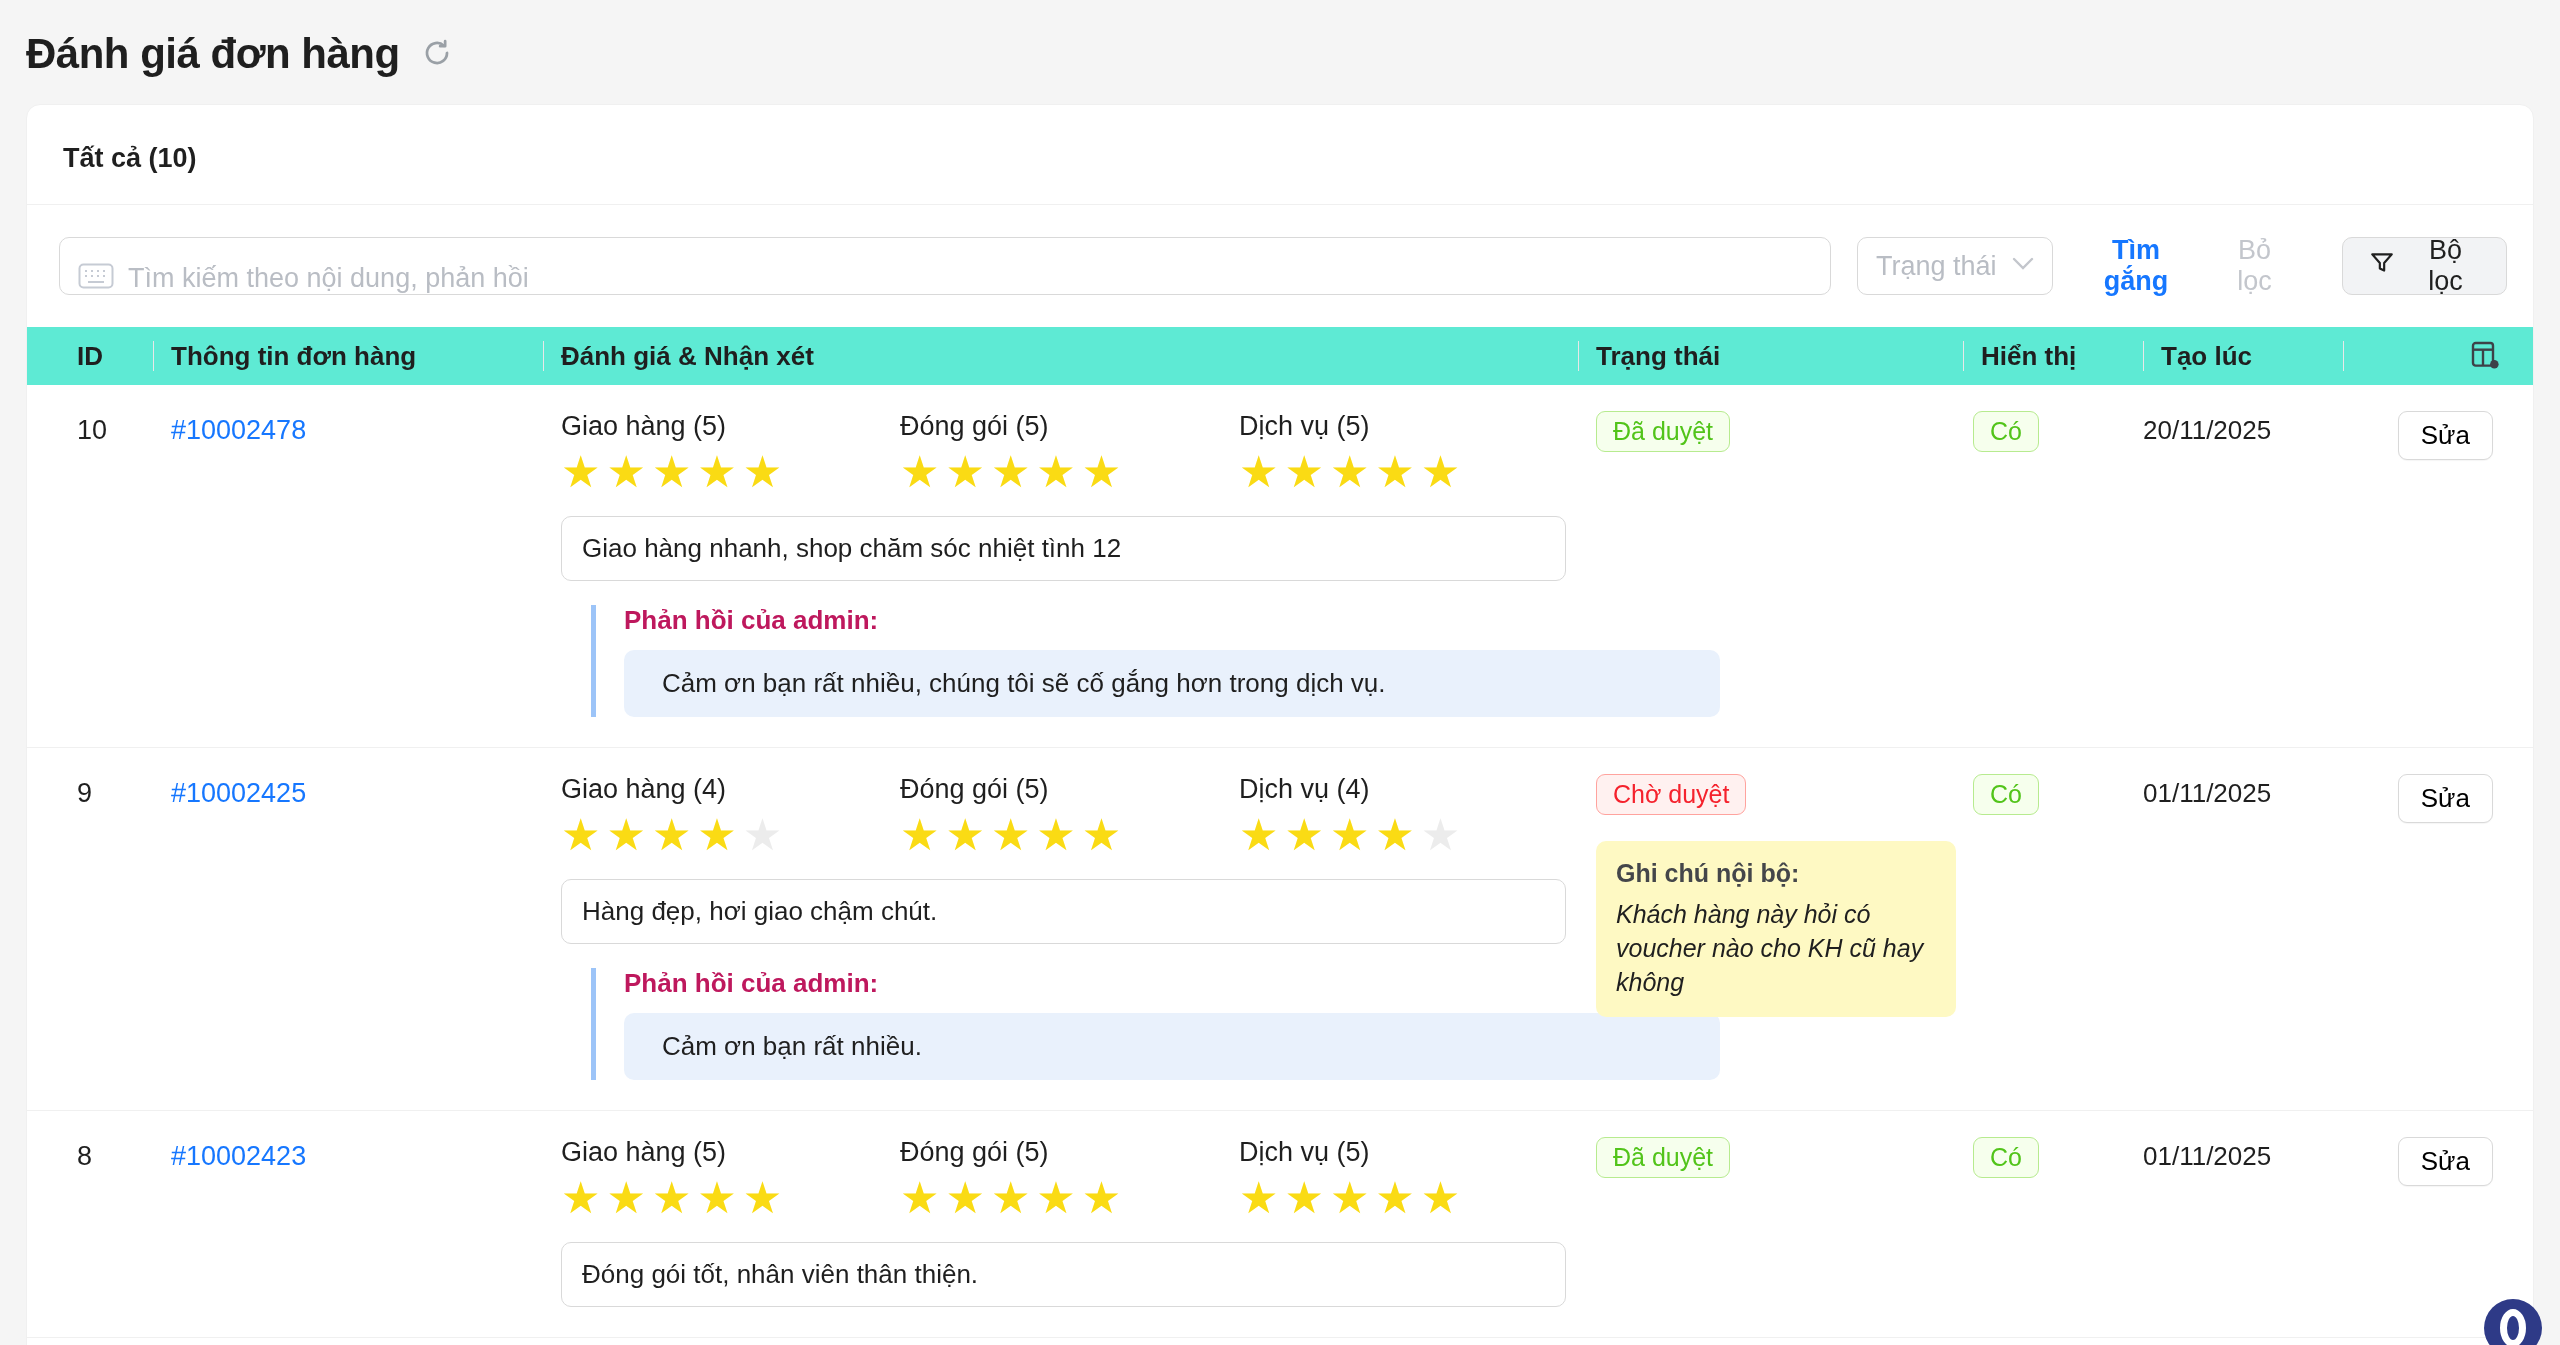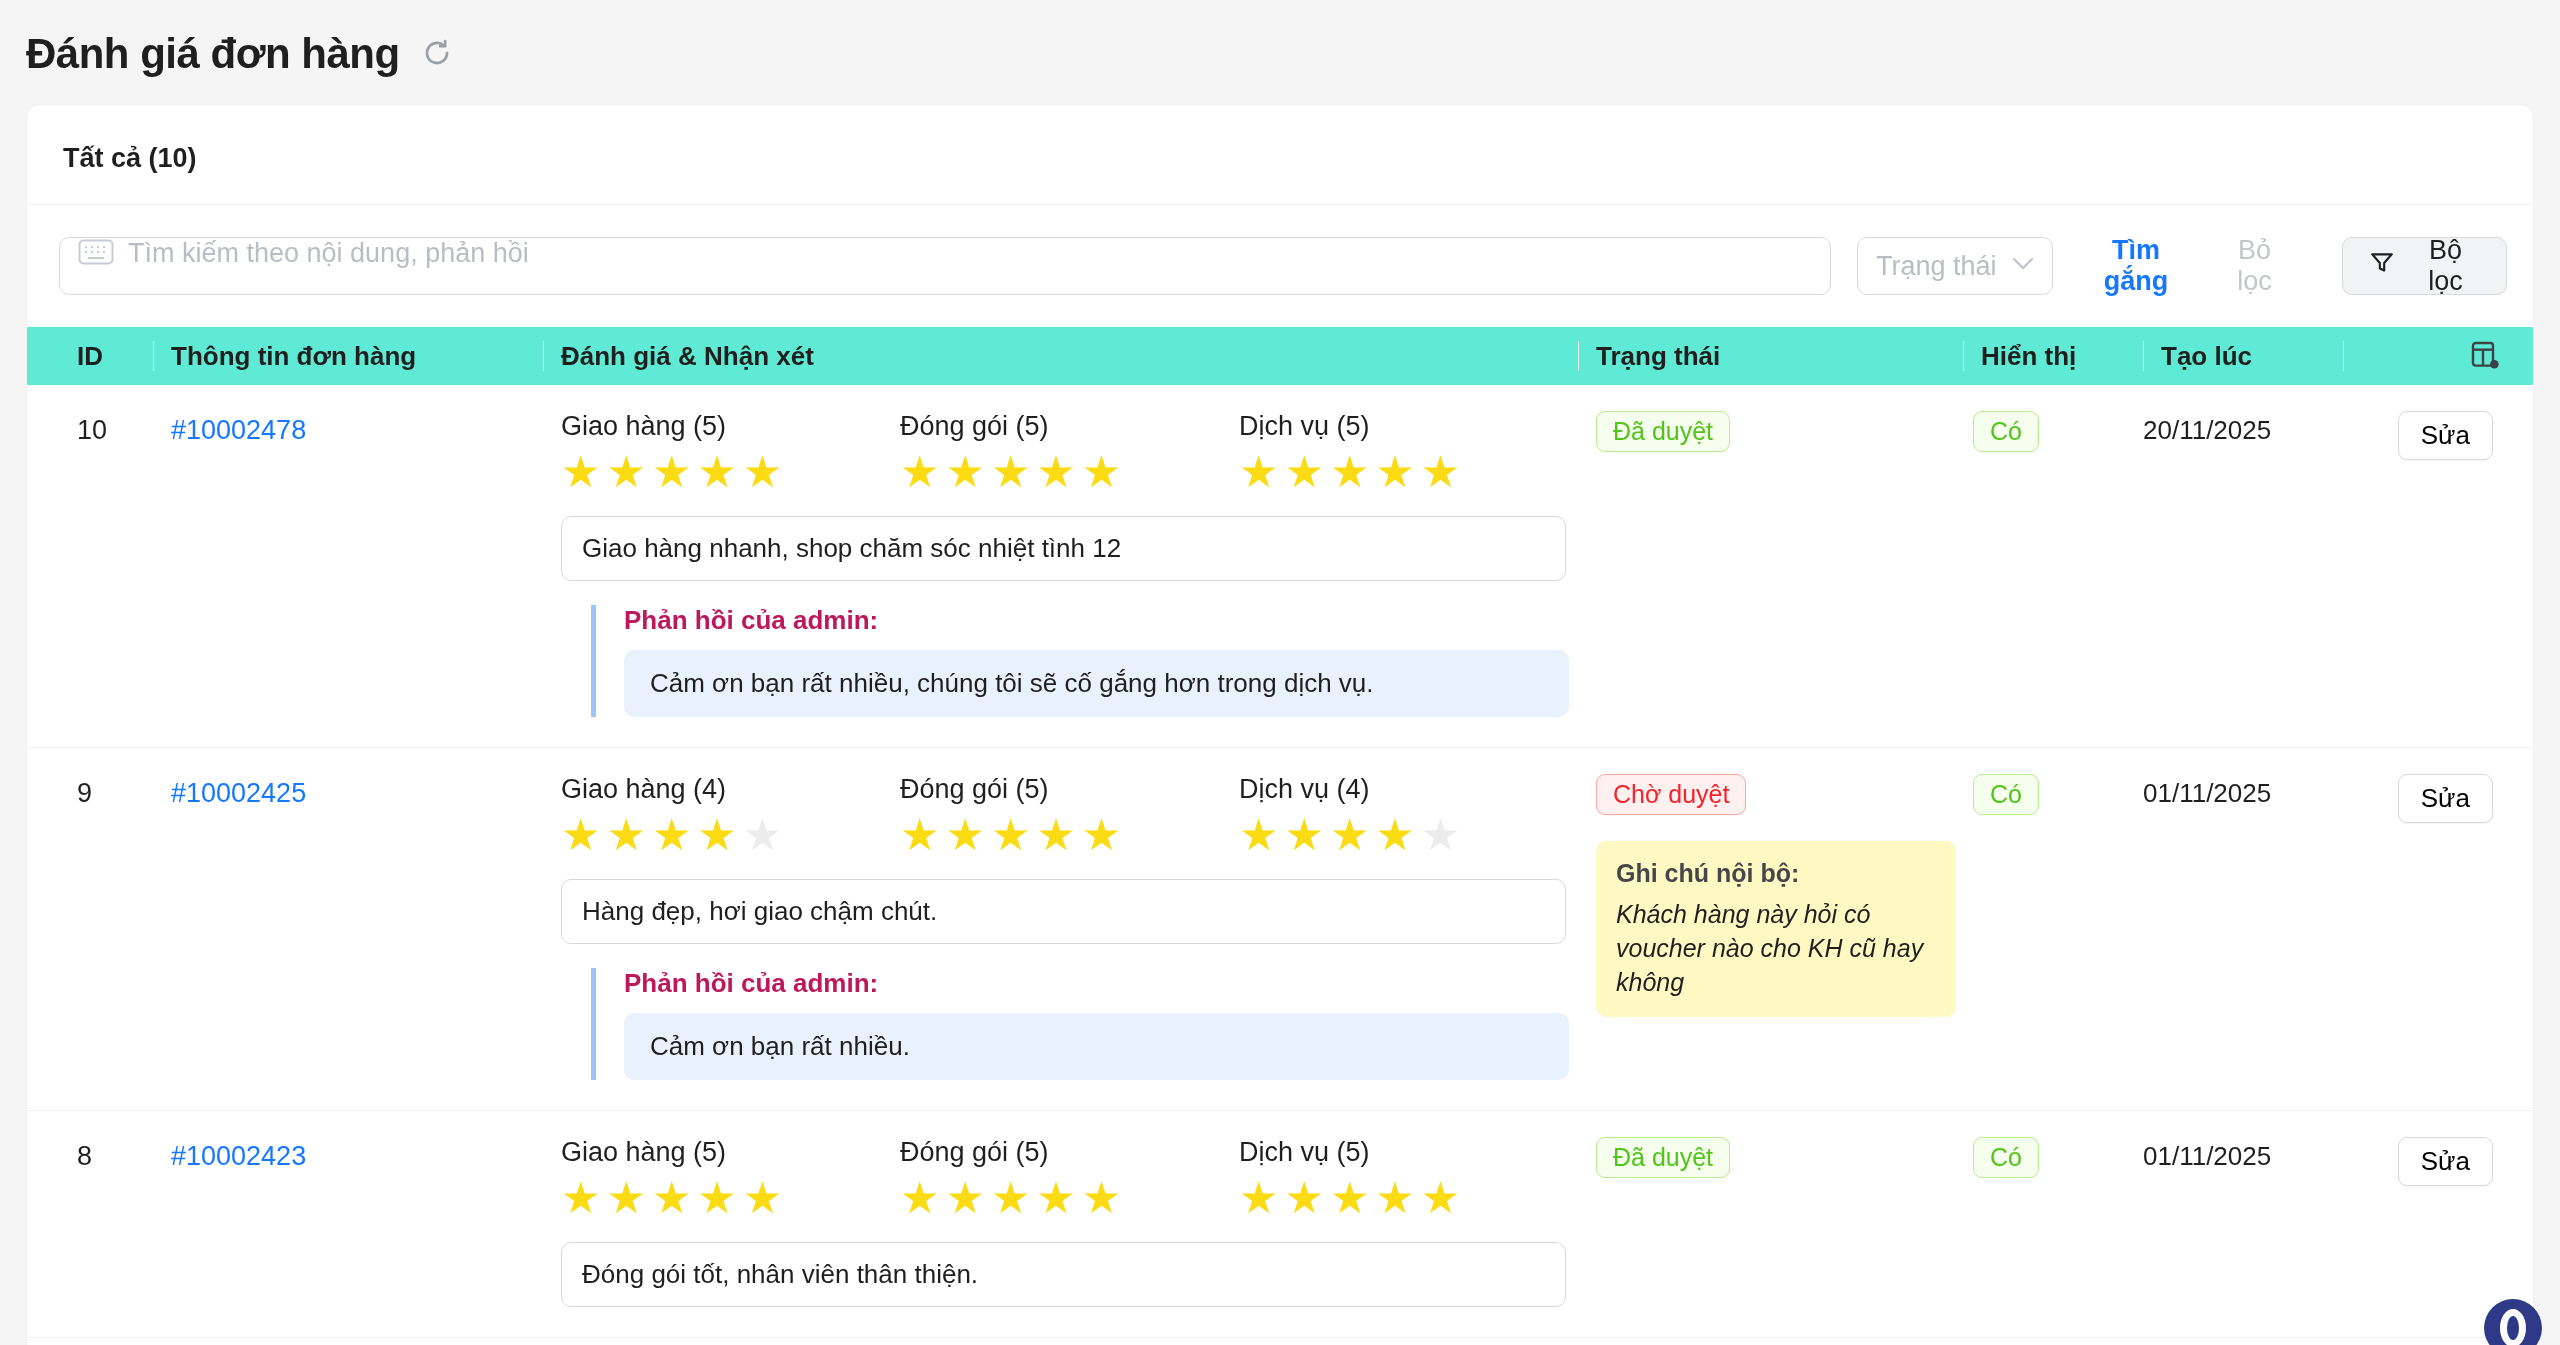--- a/index.html
+++ b/index.html
@@ -13,21 +13,21 @@
 
   
   .card { background:#fff; margin:0 26px; border-radius:14px; border:1px solid #f0f0f0;
           min-height:1240px; }
   .tab-bar { padding:38px 36px 30px 36px; border-bottom:1px solid #f0f0f0; }
   .tab-all { font-size:27px; font-weight:bold; color:#1f1f1f; cursor:pointer; }
 
   
   .filter-row { display:flex; align-items:center; gap:26px; padding:30px 26px 30px 32px; }
   .search-box { flex:0 0 1772px; height:58px; border:1px solid #d9d9d9; border-radius:10px;
-        display:flex; align-items:flex-start; gap:14px; padding:0 18px; background:#fff; }
+        display:flex; align-items:flex-end; gap:14px; padding:0 18px; background:#fff; }
   .search-box input { border:none; outline:none; font-size:27px; flex:1;
         font-family:inherit; color:#1f1f1f; background:transparent; }
   .search-box input::placeholder { color:#b9bdc4; }
   .status-select { width:205px; height:58px; border:1px solid #d9d9d9; border-radius:10px;
         display:flex; align-items:center; justify-content:space-between; padding:0 18px;
         background:#fff; cursor:pointer; }
   .status-select .sel-text { font-size:27px; color:#b9bdc4; }
   .link-btn { background:none; border:none; font-size:27px; font-weight:bold; cursor:pointer;
         font-family:inherit; }
   .link-search { color:#1677ff; }
@@ -57,21 +57,21 @@
   .rating-group { width:340px; }
   .rating-label { font-size:27px; margin-bottom:8px; }
   .stars { font-size:44px; line-height:1; letter-spacing:6px; }
   .star { color:#ececec; }
   .star.filled { color:#fadb14; }
 
   .comment-box { margin:22px 0 0 18px; width:1005px; border:1px solid #d9d9d9;
         border-radius:10px; padding:16px 20px; font-size:26px; background:#fff; }
   .reply-block { margin:24px 0 0 48px; border-left:5px solid #9cc4f8; padding-left:28px; }
   .reply-label { color:#be185d; font-weight:bold; font-size:26px; margin-bottom:14px; }
-  .reply-box { width:945px; background:#e9f1fc; border-radius:10px; padding:18px 26px;
+  .reply-box { width:1096px; background:#e9f1fc; border-radius:10px; padding:18px 38px;
         font-size:26px; }
 
   .badge { display:inline-block; font-size:25px; padding:5px 16px; border-radius:9px;
         border:1px solid; white-space:nowrap; }
   .badge.green { color:#52c41a; background:#f6ffed; border-color:#b7eb8f; }
   .badge.red   { color:#f5222d; background:#fff1f0; border-color:#ffa39e; }
   .cell-status { padding-left:18px; }
   .note-box { margin-top:26px; width:360px; background:#fef9c3; border-radius:10px;
         padding:18px 20px; }
   .note-label { font-size:25px; font-weight:bold; color:#44464a; margin-bottom:10px; }

